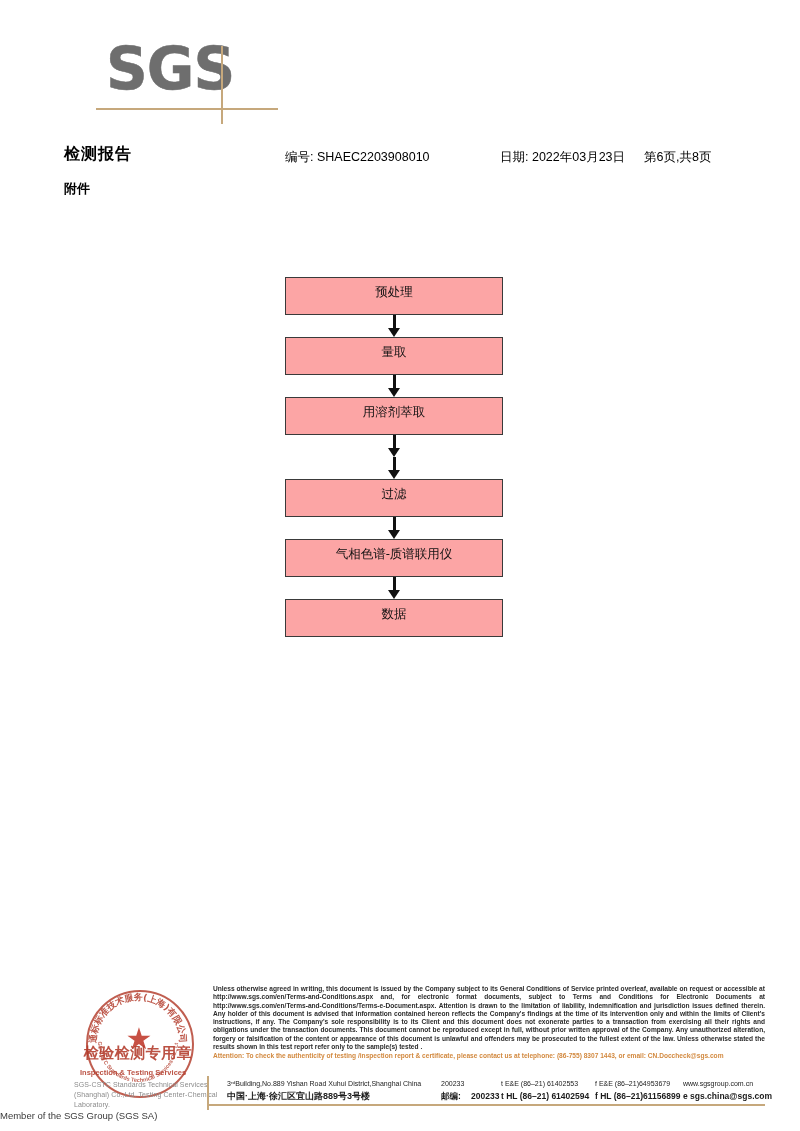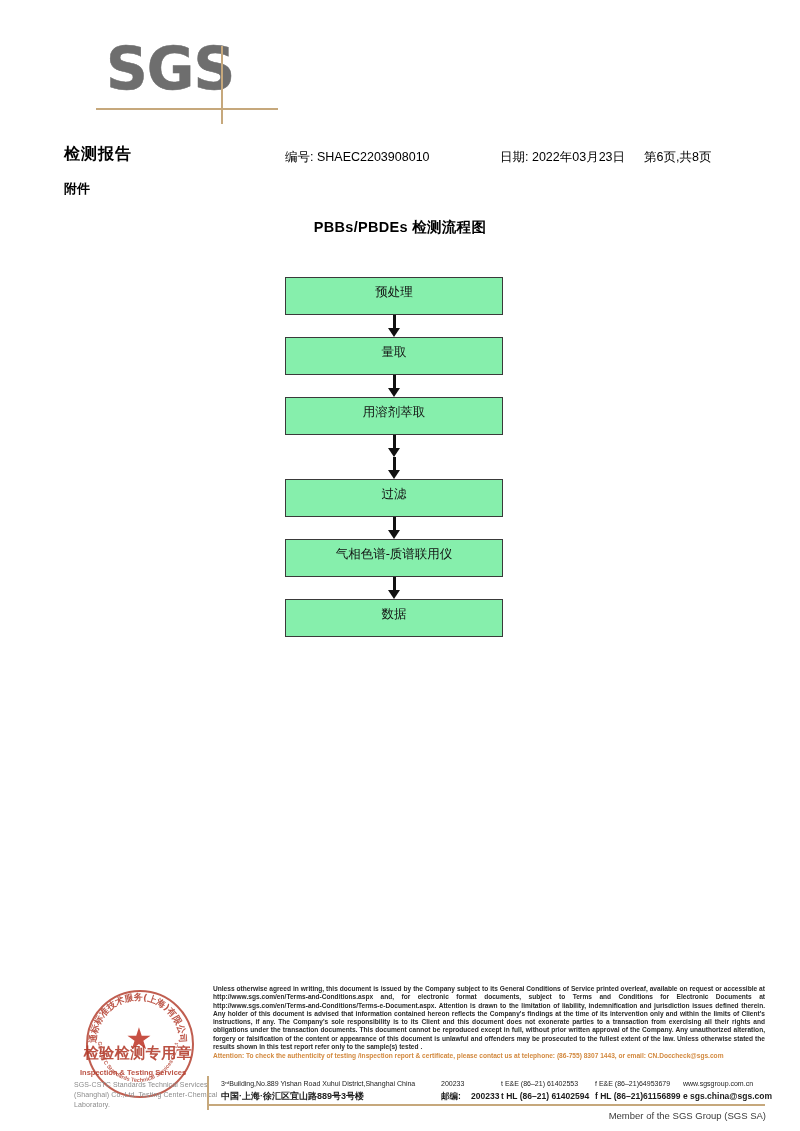--- a/index.html
+++ b/index.html
@@ -112,21 +112,21 @@
     left: 285px;
     top: 277px;
     width: 218px;
   }
   .flow-node {
     position: relative;
     width: 218px;
     height: 38px;
     border: 1.3px solid #3a3a3a;
     box-sizing: border-box;
-    background: #86efac;
+    background: #fca5a5;
   }
   .flow-node span {
     position: absolute;
     left: 0;
     right: 0;
     top: 6px;
     text-align: center;
     font-size: 12.5px;
     font-family: "DejaVu Serif", "Liberation Serif", serif;
     color: #111;
@@ -271,34 +271,34 @@
     width: 560px;
     font-size: 7px;
     line-height: 13px;
     color: #1b1b1b;
   }
   .addr-row {
     position: relative;
     height: 13px;
     white-space: nowrap;
   }
-  .addr-c1 { position: absolute; left: 8px; }
+  .addr-c1 { position: absolute; left: 14px; }
   .addr-c2 { position: absolute; left: 228px; }
   .addr-c3 { position: absolute; left: 288px; }
   .addr-c4 { position: absolute; left: 382px; }
   .addr-c5 { position: absolute; left: 470px; }
   .addr-row.cn { font-size: 8.5px; font-weight: 700; }
   .addr-row.cn .addr-c1 { font-size: 9px; }
 
   .member {
     position: absolute;
     left: 0;
     top: 1110px;
     width: 766px;
-    text-align: right;
+    text-align: left;
     font-size: 9.5px;
     color: #3a3a3a;
   }
 </style>
 </head>
 <body>
 
 <div class="page">
 
   <div class="logo-wrap">
@@ -306,21 +306,20 @@
     <div class="logo-hline"></div>
     <div class="logo-vline"></div>
   </div>
 
   <div class="hdr-title">检测报告</div>
   <div class="hdr-attach">附件</div>
   <div class="hdr-no">编号: SHAEC2203908010</div>
   <div class="hdr-date">日期: 2022年03月23日</div>
   <div class="hdr-page">第6页,共8页</div>
 
-  <div class="flow-title">PBBs/PBDEs 检测流程图</div>
 
   <div class="flow">
 
     <div class="flow-node">
       <span>预处理</span>
     </div>
     <div class="flow-arrow">
       <div class="shaft"></div>
         <div class="head"></div>
     </div>

